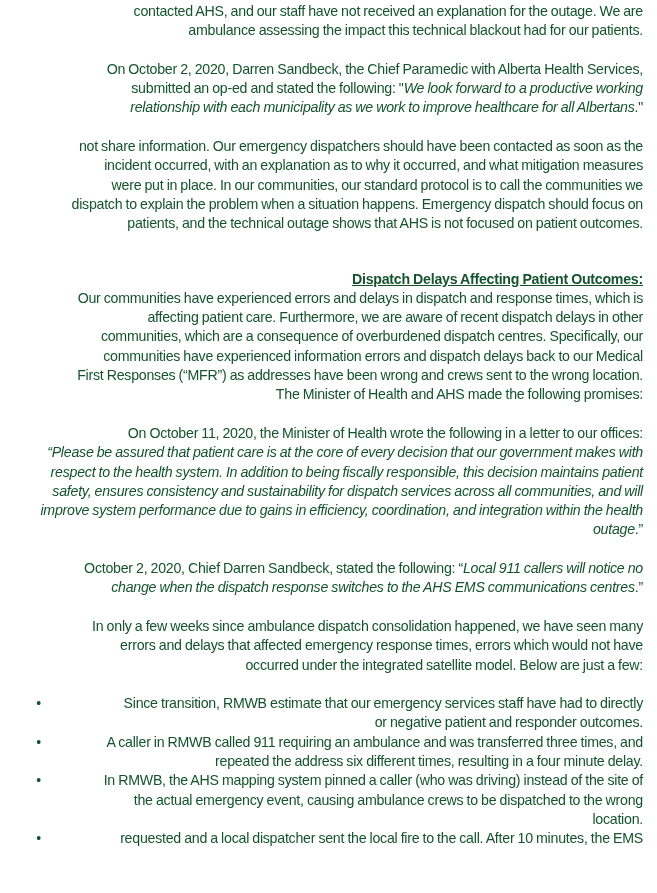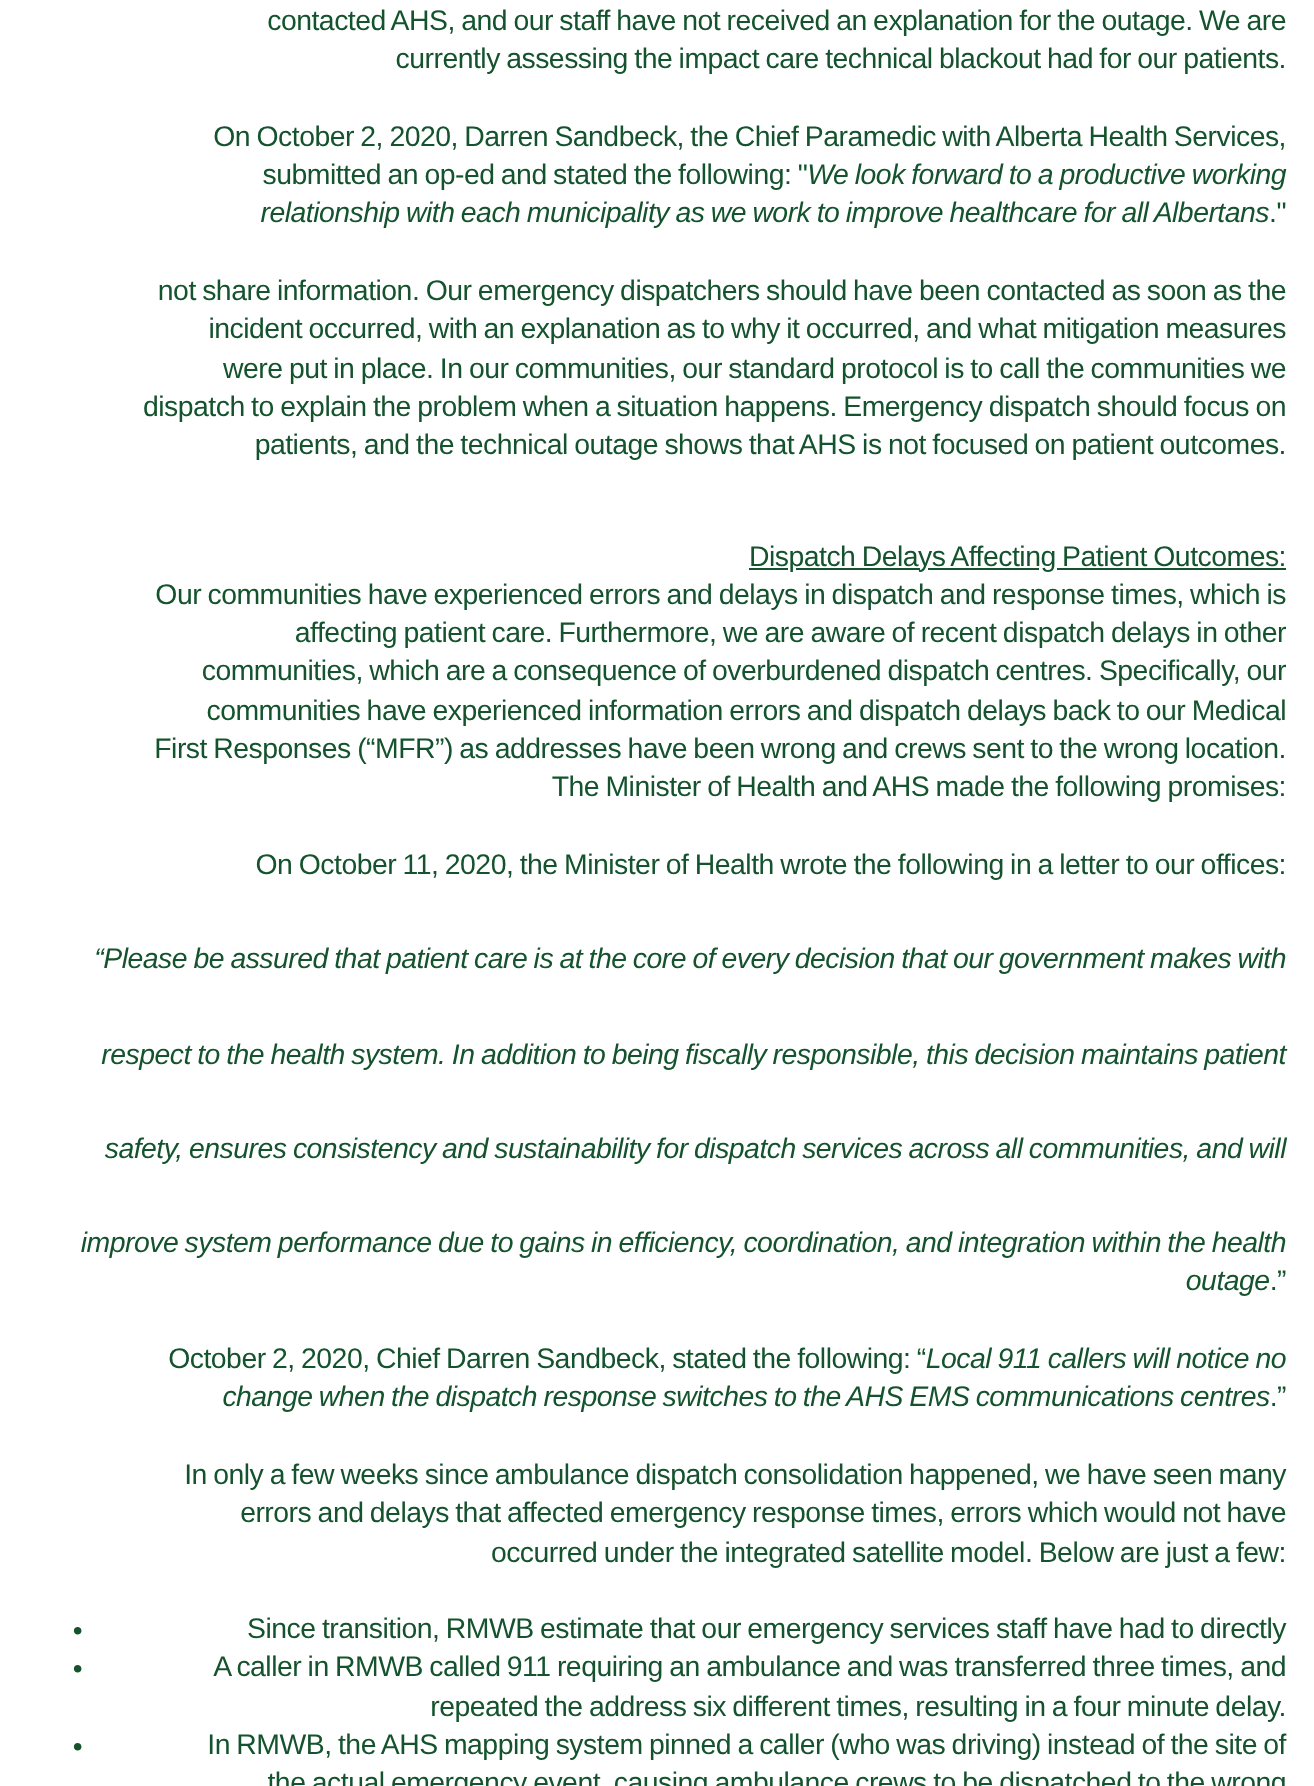--- a/index.html
+++ b/index.html
@@ -10,43 +10,43 @@
     font-family: "Liberation Sans", sans-serif;
     font-size: 14.2px;
     line-height: 19.3px;
     color: #14532d;
     letter-spacing: -0.25px;
     word-spacing: -0.5px;
     text-align: right;
   }
   .line { white-space: nowrap; display: block; }
   p { margin: 0 0 19.3px 0; }
-  em { font-style: italic; margin-top: 28px; }
+  em { font-style: italic; }
   .heading {
-    font-weight: normal;
+    font-weight: bold;
     text-decoration: underline;
     display: block;
     white-space: nowrap;
     margin-top: 36px;
   }
   ul { list-style: none; margin: 0; padding: 0; }
   li { position: relative; padding-left: 25px; }
   li .bullet {
     position: absolute; left: 0; top: 0;
     width: 25px; font-size: 14px;
   }
 </style>
 </head>
 <body>
 
 <div class="page">
 
   <p>
     <span class="line">contacted AHS, and our staff have not received an explanation for the outage. We are</span>
-    <span class="line">currently assessing the impact care technical blackout had for our patients.</span>
+    <span class="line">ambulance assessing the impact this technical blackout had for our patients.</span>
   </p>
 
   <p>
     <span class="line">On October 2, 2020, Darren Sandbeck, the Chief Paramedic with Alberta Health Services,</span>
     <span class="line"><span>submitted an op-ed and stated the following: "</span><em>We look forward to a productive working</em></span>
     <span class="line"><em>relationship with each municipality as we work to improve healthcare for all Albertans</em><span>."</span></span>
   </p>
 
   <p>
     <span class="line">not share information. Our emergency dispatchers should have been contacted as soon as the</span>
@@ -83,20 +83,21 @@
   <p>
     <span class="line">In only a few weeks since ambulance dispatch consolidation happened, we have seen many</span>
     <span class="line">errors and delays that affected emergency response times, errors which would not have</span>
     <span class="line">occurred under the integrated satellite model. Below are just a few:</span>
   </p>
 
   <ul>
     <li>
       <span class="bullet">•</span>
       <span class="line">Since transition, RMWB estimate that our emergency services staff have had to directly</span>
+      <span class="line">or negative patient and responder outcomes.</span>
     </li>
     <li>
       <span class="bullet">•</span>
       <span class="line">A caller in RMWB called 911 requiring an ambulance and was transferred three times, and</span>
       <span class="line">repeated the address six different times, resulting in a  four minute delay.</span>
     </li>
     <li>
       <span class="bullet">•</span>
       <span class="line">In RMWB, the AHS mapping system pinned a caller (who was driving) instead of the site of</span>
       <span class="line">the actual emergency event, causing ambulance crews to be dispatched to the wrong</span>

